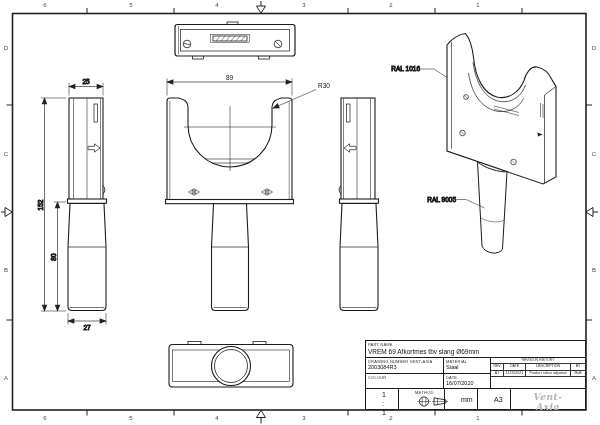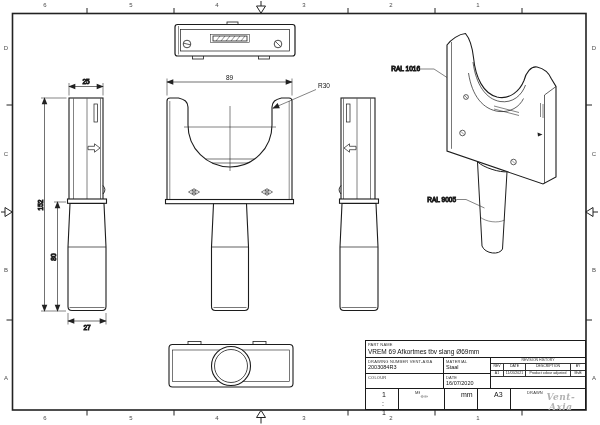--- a/index.html
+++ b/index.html
@@ -29,21 +29,21 @@
   .tb-cell.bt{border-top:1px solid #1a1a1a;}
   .tb-rev{flex:1;border-left:1px solid #1a1a1a;display:flex;flex-direction:column;font-size:3.5px;box-sizing:border-box;}
   .rev-title{text-align:center;font-size:3.5px;color:#333;border-bottom:1px solid #333;line-height:5px;}
   .rev-row{display:flex;border-bottom:1px solid #333;line-height:5.5px;color:#222;}
   .rev-row.norule{border-bottom:none;flex:1;}
   .rev-c1{width:13px;border-right:1px solid #333;text-align:center;box-sizing:border-box;}
   .rev-c2{width:22px;border-right:1px solid #333;text-align:center;box-sizing:border-box;}
   .rev-c3{flex:1;border-right:1px solid #333;text-align:center;box-sizing:border-box;white-space:nowrap;overflow:hidden;}
   .rev-c4{width:14px;text-align:center;}
   .tb-row4{height:21px;border-top:1px solid #1a1a1a;display:flex;box-sizing:border-box;}
-  .r4cell{padding:1px 16px;box-sizing:border-box;border-left:1px solid #1a1a1a;display:flex;flex-direction:row;}
+  .r4cell{padding:1px 16px;box-sizing:border-box;border-left:1px solid #1a1a1a;display:flex;flex-direction:column;}
   .r4cell:first-child{border-left:none;}
   .r4cell .big{font-size:7px;line-height:9px;}
   .c-scale{width:30px;}
   .c-method{width:46px;align-items:flex-start;}
   .c-units{width:26px;}
   .c-size{width:23px;}
   .c-drawn{flex:1;}
   .logo{
     font-family:"DejaVu Serif","Liberation Serif",serif;
     font-style:italic;font-weight:bold;font-size:9px;color:#b3b3b3;

